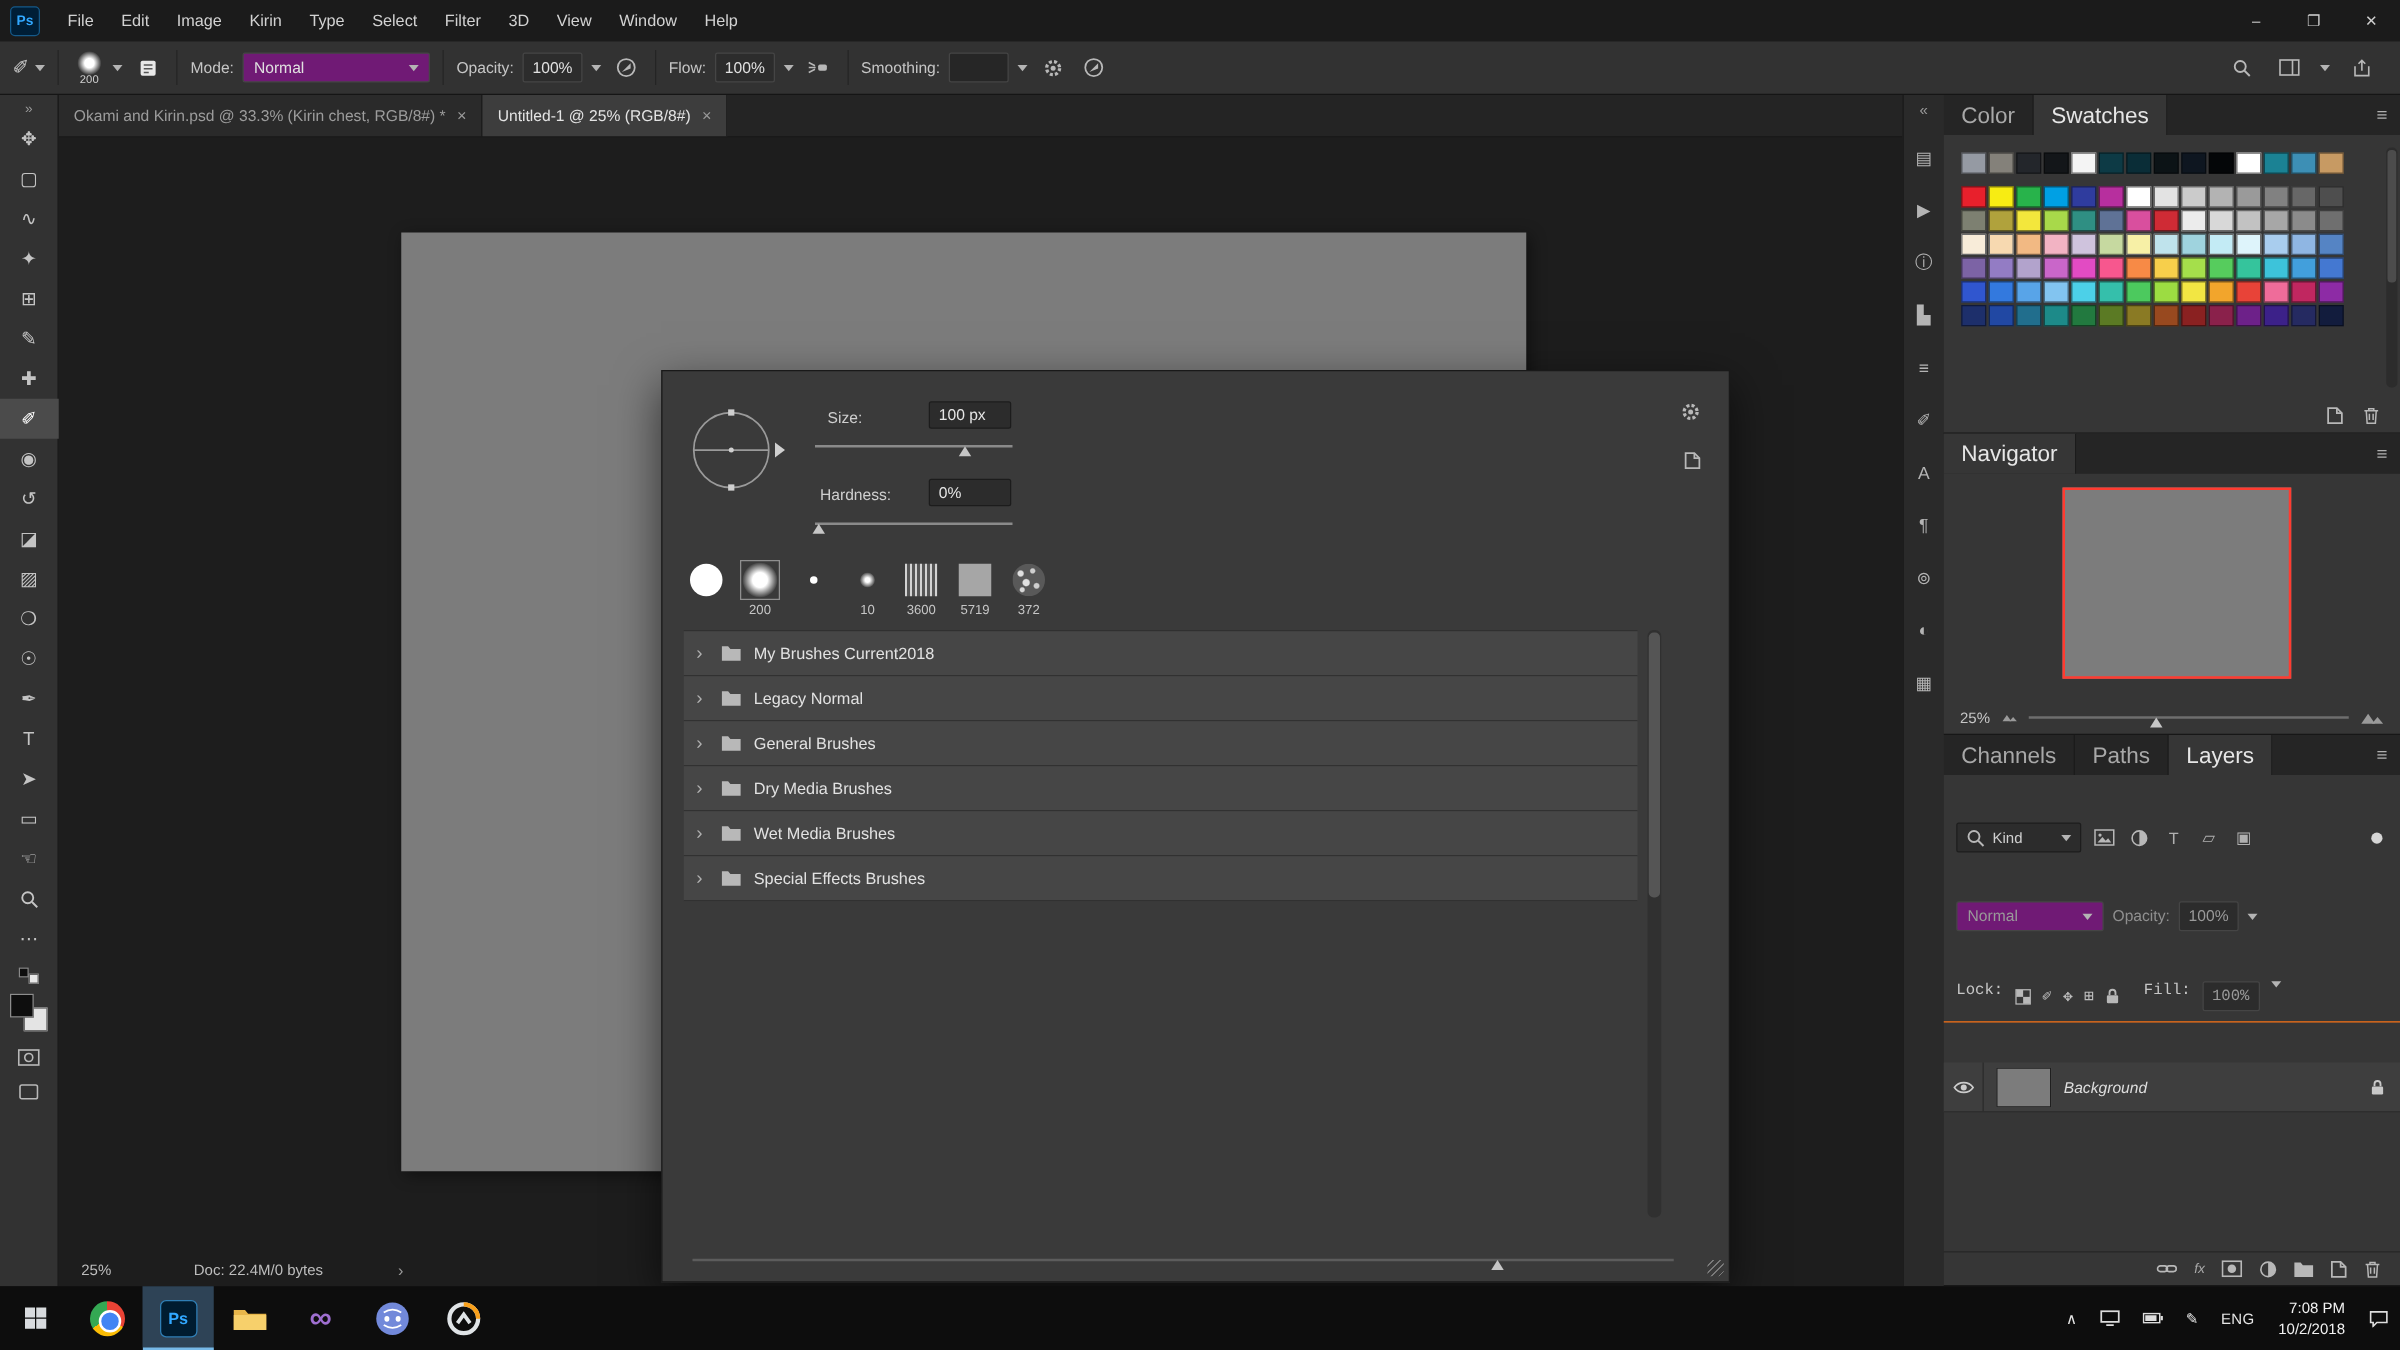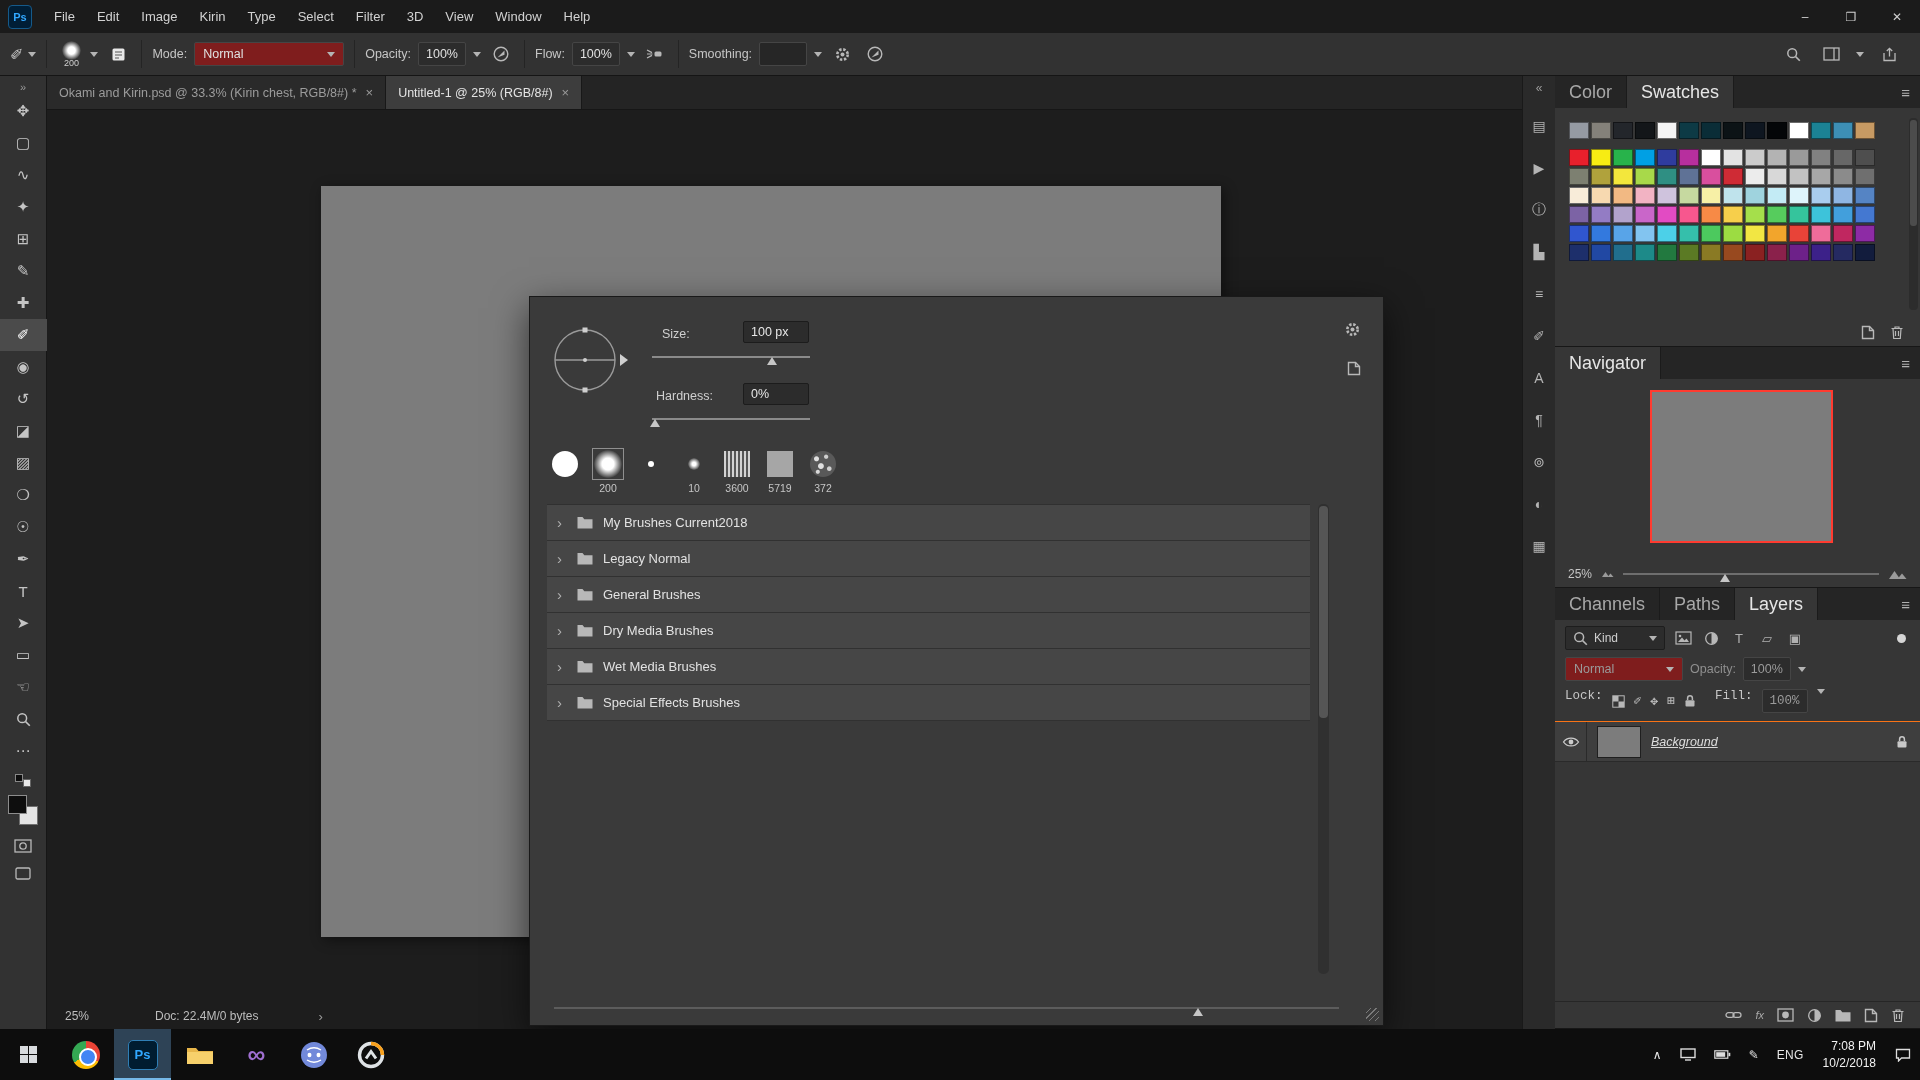--- a/index.html
+++ b/index.html
@@ -20,21 +20,21 @@
   .menu-item{padding:0 11px;font-size:13px;color:#d2d2d2;line-height:33px;}
   .win-controls{margin-left:auto;display:flex;height:100%;}
   .win-btn{width:46px;display:flex;align-items:center;justify-content:center;font-size:12px;color:#cfcfcf;}
 
   
   .optionsbar{position:absolute;top:33px;left:0;right:0;height:43px;background:#323232;border-bottom:1px solid #151515;display:flex;align-items:center;padding:0 10px;gap:7px;z-index:29;}
   .opt-sep{width:1px;height:28px;background:#242424;margin:0 3px;flex:none;}
   .opt-group{display:flex;align-items:center;gap:5px;}
   .opt-label{font-size:12.5px;color:#c6c6c6;white-space:nowrap;}
   .opt-label.dim{color:#8f8f8f;}
-  .select{display:flex;align-items:center;justify-content:space-between;background:#7f1d1d;border:1px solid #454545;border-radius:2px;height:24px;padding:0 8px;font-size:12.5px;color:#e0e0e0;}
+  .select{display:flex;align-items:center;justify-content:space-between;background:#701a75;border:1px solid #454545;border-radius:2px;height:24px;padding:0 8px;font-size:12.5px;color:#e0e0e0;}
   .mode-select{width:150px;}
   .field{display:flex;align-items:center;background:#2c2c2c;border:1px solid #454545;border-radius:2px;height:24px;padding:0 7px;font-size:12.5px;color:#e0e0e0;min-width:46px;}
   .field.dim span{color:#9a9a9a;}
   .field-empty{min-width:48px;background:#262626;}
   .icon-btn{display:flex;align-items:center;justify-content:center;width:26px;height:26px;color:#c0c0c0;font-size:15px;flex:none;}
   .glyph16{font-size:16px;color:#c8c8c8;}
   .brush-preview{display:flex;flex-direction:column;align-items:center;width:28px;}
   .brush-preview .dot{width:19px;height:19px;border-radius:50%;background:radial-gradient(circle,#ffffff 0%,#ffffff 28%,rgba(255,255,255,0) 72%);}
   .brush-preview .num{font-size:9px;color:#cfcfcf;margin-top:-2px;}
   .opt-right{margin-left:auto;display:flex;align-items:center;gap:12px;padding-right:8px;}
@@ -68,21 +68,21 @@
   
   .panel-strip{position:absolute;top:76px;right:365px;bottom:51px;width:33px;background:#2a2a2a;border-left:1px solid #191919;display:flex;flex-direction:column;align-items:center;padding-top:6px;gap:22px;z-index:20;}
   .strip-icon{width:24px;height:20px;display:flex;align-items:center;justify-content:center;color:#b4b4b4;font-size:14px;}
   .strip-icon.expander{height:12px;font-size:12px;color:#9a9a9a;}
 
   
   .right-panels{position:absolute;top:76px;right:0;bottom:51px;width:365px;background:#323232;display:flex;flex-direction:column;z-index:20;}
   .panel{border-bottom:1px solid #171717;display:flex;flex-direction:column;background:#363636;}
   .panel.swatches{height:271px;}
   .panel.navigator{height:241px;}
-  .panel.layers{flex:1;}
+  .panel.layers{flex:1;gap:32px;}
   .panel-tabs{height:32px;background:#252525;display:flex;align-items:stretch;flex:none;}
   .panel-tab{padding:0 14px;display:flex;align-items:center;font-size:18px;color:#a8a8a8;border-right:1px solid #1b1b1b;}
   .panel-tab.active{background:#363636;color:#e6e6e6;}
   .panel-menu{margin-left:auto;margin-right:10px;align-self:center;color:#b0b0b0;font-size:15px;}
   .panel-body{flex:1;position:relative;display:flex;flex-direction:column;}
   .swatch-rows{flex:1;padding:14px 10px 4px 14px;}
   .swatch-row{display:flex;gap:2px;margin-bottom:2px;}
   .swatch-row.group-gap{margin-bottom:10px;}
   .swatch{width:20px;height:17px;border:1px solid rgba(0,0,0,0.45);flex:none;}
   .swatch.light{border-color:#6a6a6a;}
@@ -101,21 +101,21 @@
   .kind-box .caret{margin-left:auto;}
   #filter-icons{display:inline-flex;gap:4px;}
   .filter-btn{width:24px;height:22px;display:flex;align-items:center;justify-content:center;color:#b0b0b0;font-size:13px;}
   .filter-dot{width:9px;height:9px;border-radius:50%;background:#d6d6d6;margin-left:auto;margin-right:4px;}
   .layers-blend{display:flex;align-items:center;gap:7px;padding:3px 10px 6px;}
   .blend-select{width:118px;color:#9a9a9a;}
   .layers-lock{display:flex;gap:9px;padding:2px 10px 8px;border-bottom:1px solid #f97316;font-family:Liberation Mono, monospace;}
   #lock-icons{display:inline-flex;gap:9px;align-items:center;}
   .lock-btn{display:flex;align-items:center;justify-content:center;color:#bdbdbd;font-size:13px;}
   .fill-label{margin-left:10px;}
-  .layer-list{flex:1;display:flex;flex-direction:column;text-decoration:underline;}
+  .layer-list{flex:1;display:flex;flex-direction:column;}
   .layer-row{height:40px;display:flex;align-items:center;background:#3e3e3e;border-bottom:1px solid #2a2a2a;}
   .layer-eye{width:32px;height:100%;display:flex;align-items:center;justify-content:center;border-right:1px solid #2a2a2a;flex:none;}
   .layer-thumb{width:44px;height:32px;background:#7c7c7c;border:1px solid #1f1f1f;margin:0 10px;flex:none;}
   .layer-name{font-size:12.5px;font-style:italic;color:#dedede;}
   .layer-lock{margin-left:auto;margin-right:12px;display:flex;}
   .layers-bottom{height:27px;border-top:1px solid #262626;display:flex;align-items:center;justify-content:flex-end;gap:13px;padding:0 15px;flex:none;}
   .bottom-btn{display:flex;align-items:center;justify-content:center;color:#a8a8a8;font-size:11px;font-style:italic;}
 
   
   .brush-popup{position:absolute;left:529px;top:296px;width:855px;height:730px;background:#3a3a3a;border:1px solid #191919;box-shadow:0 12px 34px rgba(0,0,0,0.6);z-index:50;}

